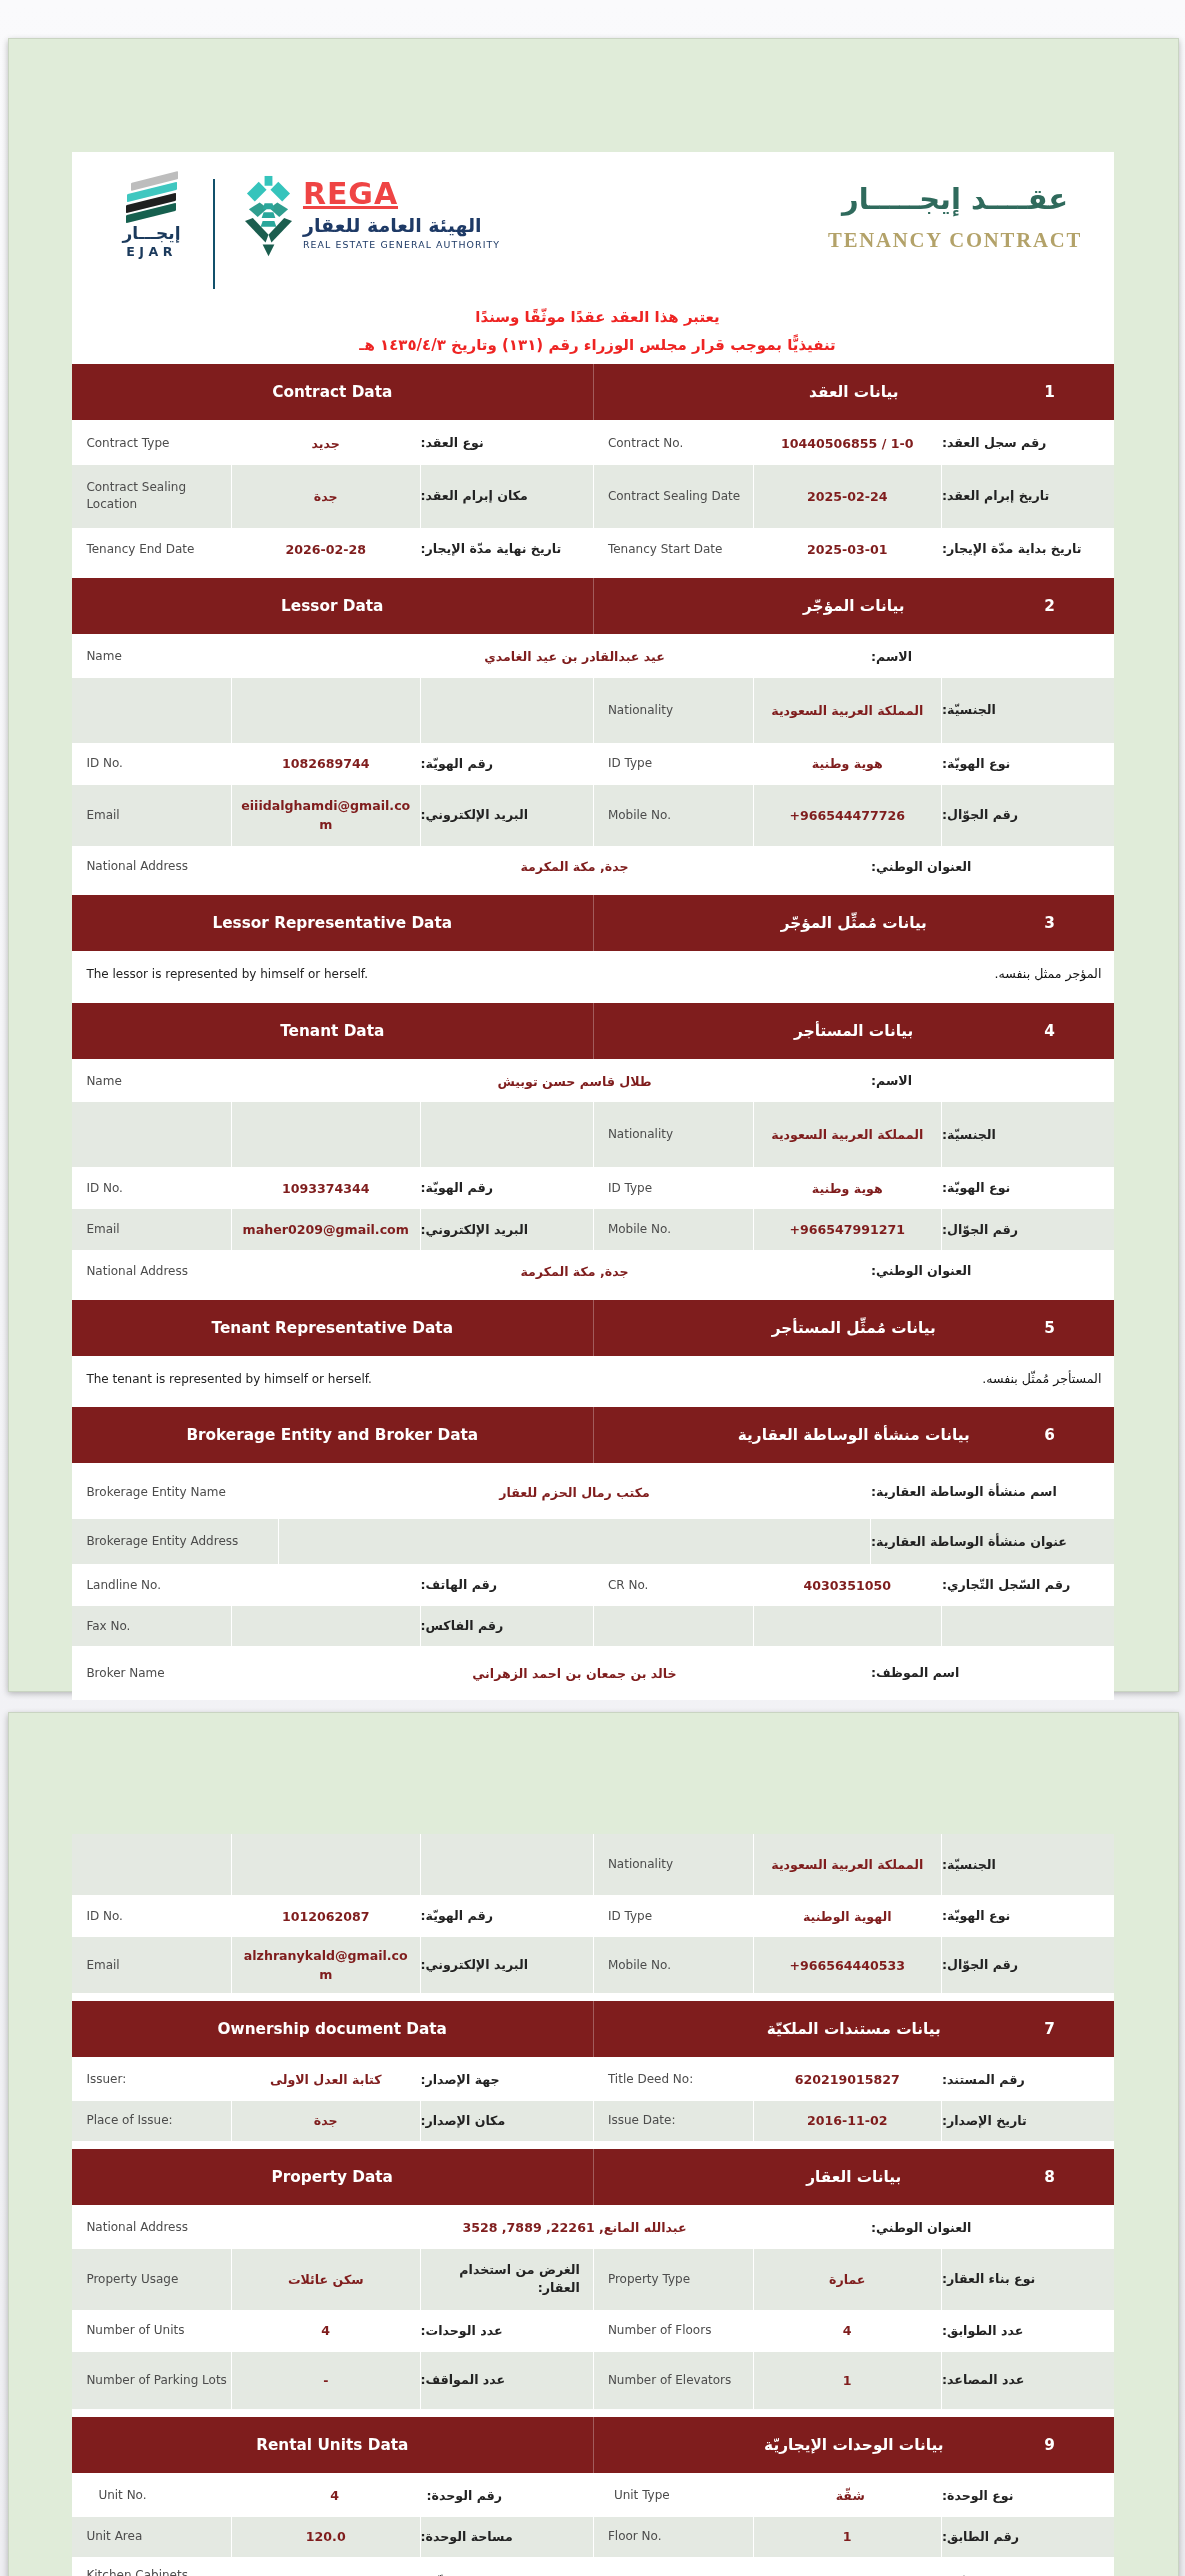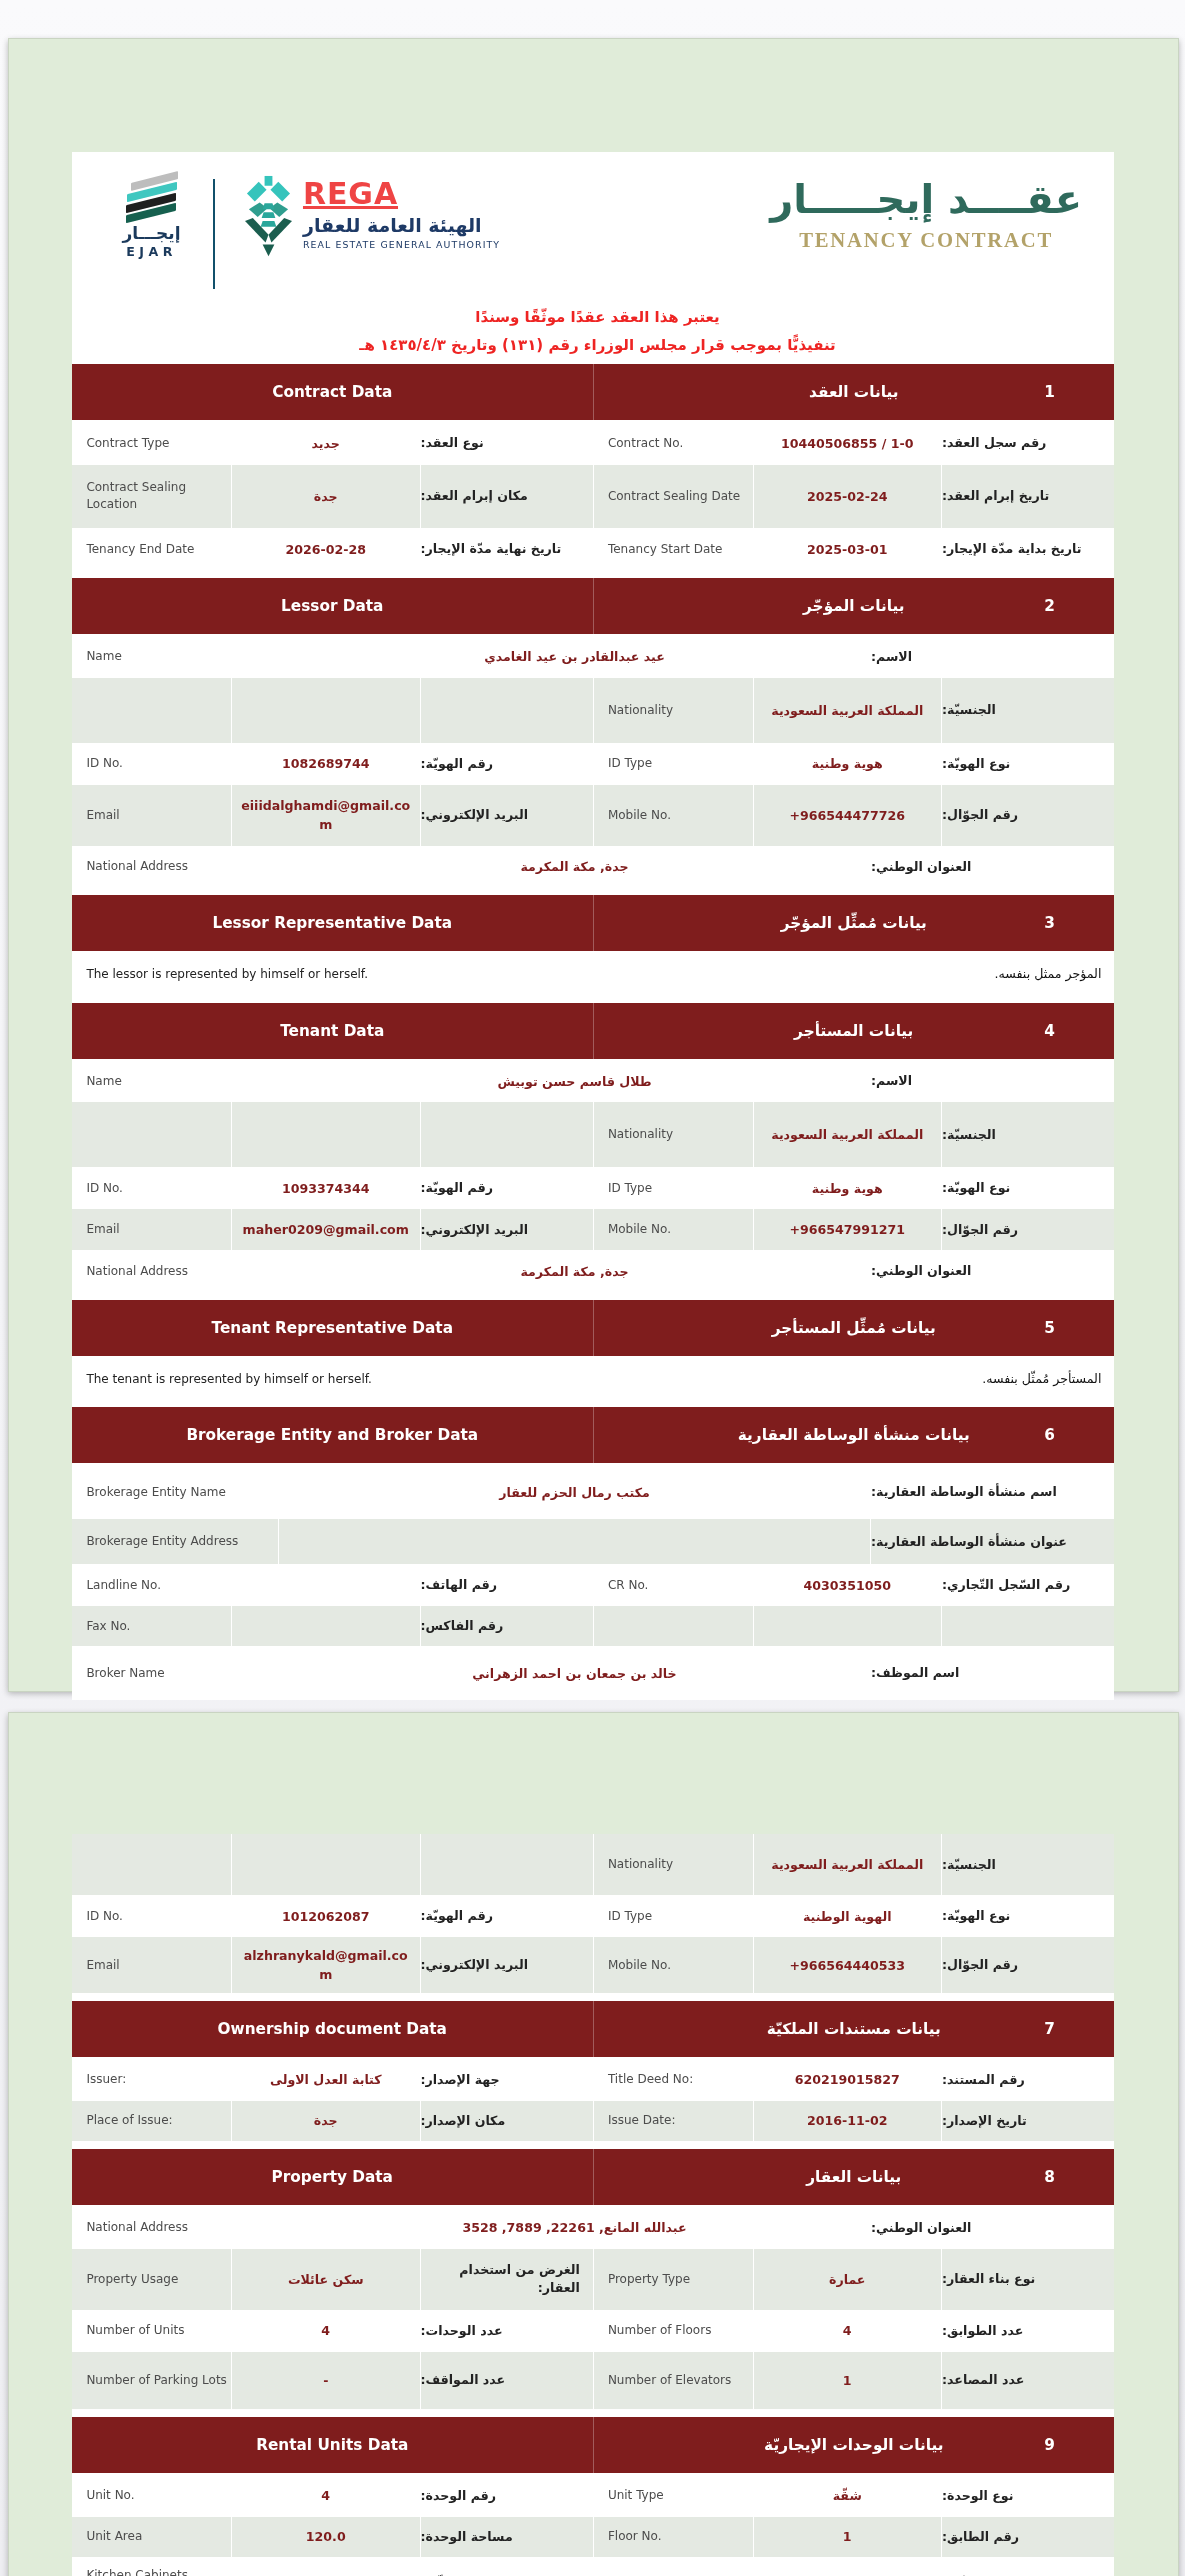--- a/index.html
+++ b/index.html
@@ -25,21 +25,21 @@
   .ejar-stripe{height:8px;margin-bottom:2.7px;transform:skewY(-14deg);border-radius:0.9px;}
   .ejar-ar{color:#1b3a5c;font-size:17px;font-weight:700;direction:rtl;line-height:20px;}
   .ejar-en{color:#1b3a5c;font-size:12.6px;font-weight:700;letter-spacing:4.5px;margin-top:0.9px;}
   .logo-divider{width:1.8px;height:110px;background:#11506b;margin:5.4px 23.4px 0 23.4px;}
   .rega{display:flex;align-items:flex-start;}
   .rega-text{margin-left:5.4px;}
   .rega-name{color:#ef4444;font-size:30px;font-weight:700;letter-spacing:0.9px;line-height:40px;text-decoration:underline;}
   .rega-ar{color:#1e3a66;font-size:19px;font-weight:700;direction:rtl;text-align:left;line-height:23.4px;}
   .rega-en{color:#1e3a66;font-size:9.4px;letter-spacing:1.1px;margin-top:1.8px;}
   .head-right{margin-left:auto;text-align:center;padding-top:7.2px;}
-  .title-ar{color:#2f6a5c;font-size:40px;font-weight:700;direction:rtl;line-height:36px;}
+  .title-ar{color:#2f6a5c;font-size:29px;font-weight:700;direction:rtl;line-height:36px;}
   .title-en{color:#b3a269;font-size:20.7px;font-weight:700;letter-spacing:1.8px;
             font-family:"Liberation Serif","DejaVu Serif",serif;margin-top:12.6px;}
   .notice{margin-top:14.4px;text-align:center;color:#ee2423;font-weight:700;
           font-size:15px;line-height:28px;direction:rtl;}
 
   
   .sections-col{background:#ffffff;}
   .section{margin-bottom:7.2px;}
   .section:last-child{margin-bottom:0;}
   .band{height:56px;background:#7f1d1d;display:flex;margin-bottom:2.7px;}
@@ -506,21 +506,21 @@
         <div class="section">
           <div class="band">
             <div class="band-half">
               <div class="band-title">Rental Units Data</div>
             </div>
             <div class="band-half rtl">
               <div class="band-title ar">بيانات الوحدات الإيجاريّة</div>
               <div class="band-num">9</div>
             </div>
           </div>
-          <div class="row " style="min-height: 40px;">
+          <div class="row " style="min-height: 40px; margin-left: 12px;">
             <div class="half">
               <div class="cell en">Unit No.</div>
               <div class="cell val" dir="auto">4</div>
               <div class="cell ar">رقم الوحدة:</div>
             </div>
             <div class="half rhalf">
               <div class="cell en">Unit Type</div>
               <div class="cell val" dir="auto">شقّة</div>
               <div class="cell ar">نوع الوحدة:</div>
             </div>

